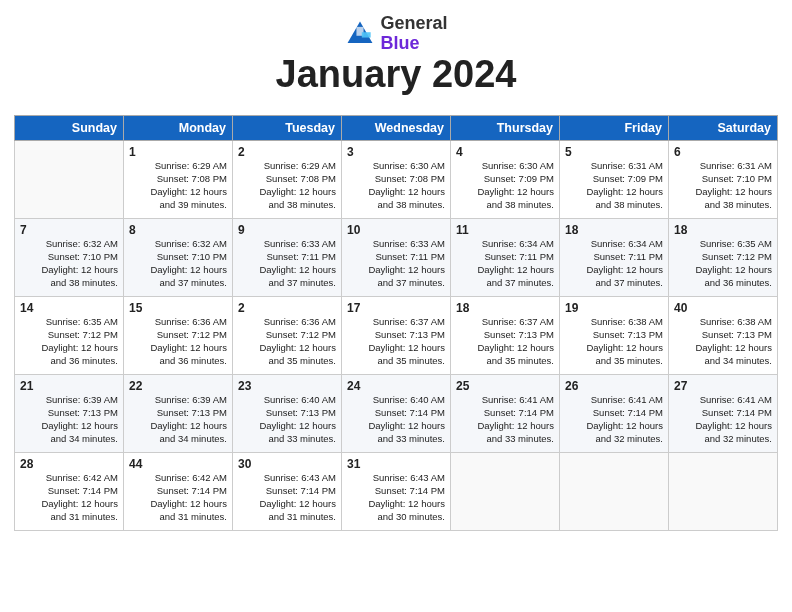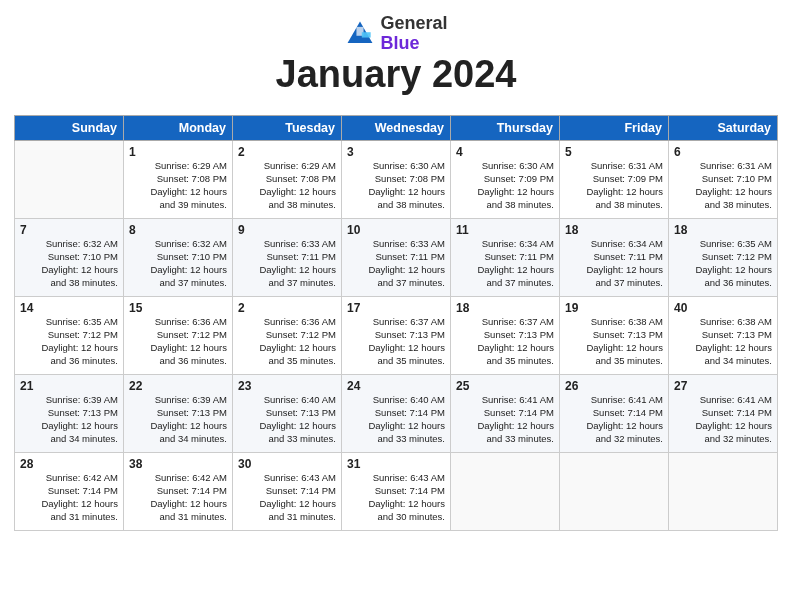--- a/index.html
+++ b/index.html
@@ -345,21 +345,21 @@
           </tr>
           <tr>
             <td>
               <span class="day-number">28</span>
               <div class="day-info" style="white-space: pre-line;">Sunrise: 6:42 AM
 Sunset: 7:14 PM
 Daylight: 12 hours
 and 31 minutes.</div>
             </td>
             <td>
-              <span class="day-number">38</span>
+              <span class="day-number">44</span>
               <div class="day-info" style="white-space: pre-line;">Sunrise: 6:42 AM
 Sunset: 7:14 PM
 Daylight: 12 hours
 and 31 minutes.</div>
             </td>
             <td>
               <span class="day-number">30</span>
               <div class="day-info" style="white-space: pre-line;">Sunrise: 6:43 AM
 Sunset: 7:14 PM
 Daylight: 12 hours

